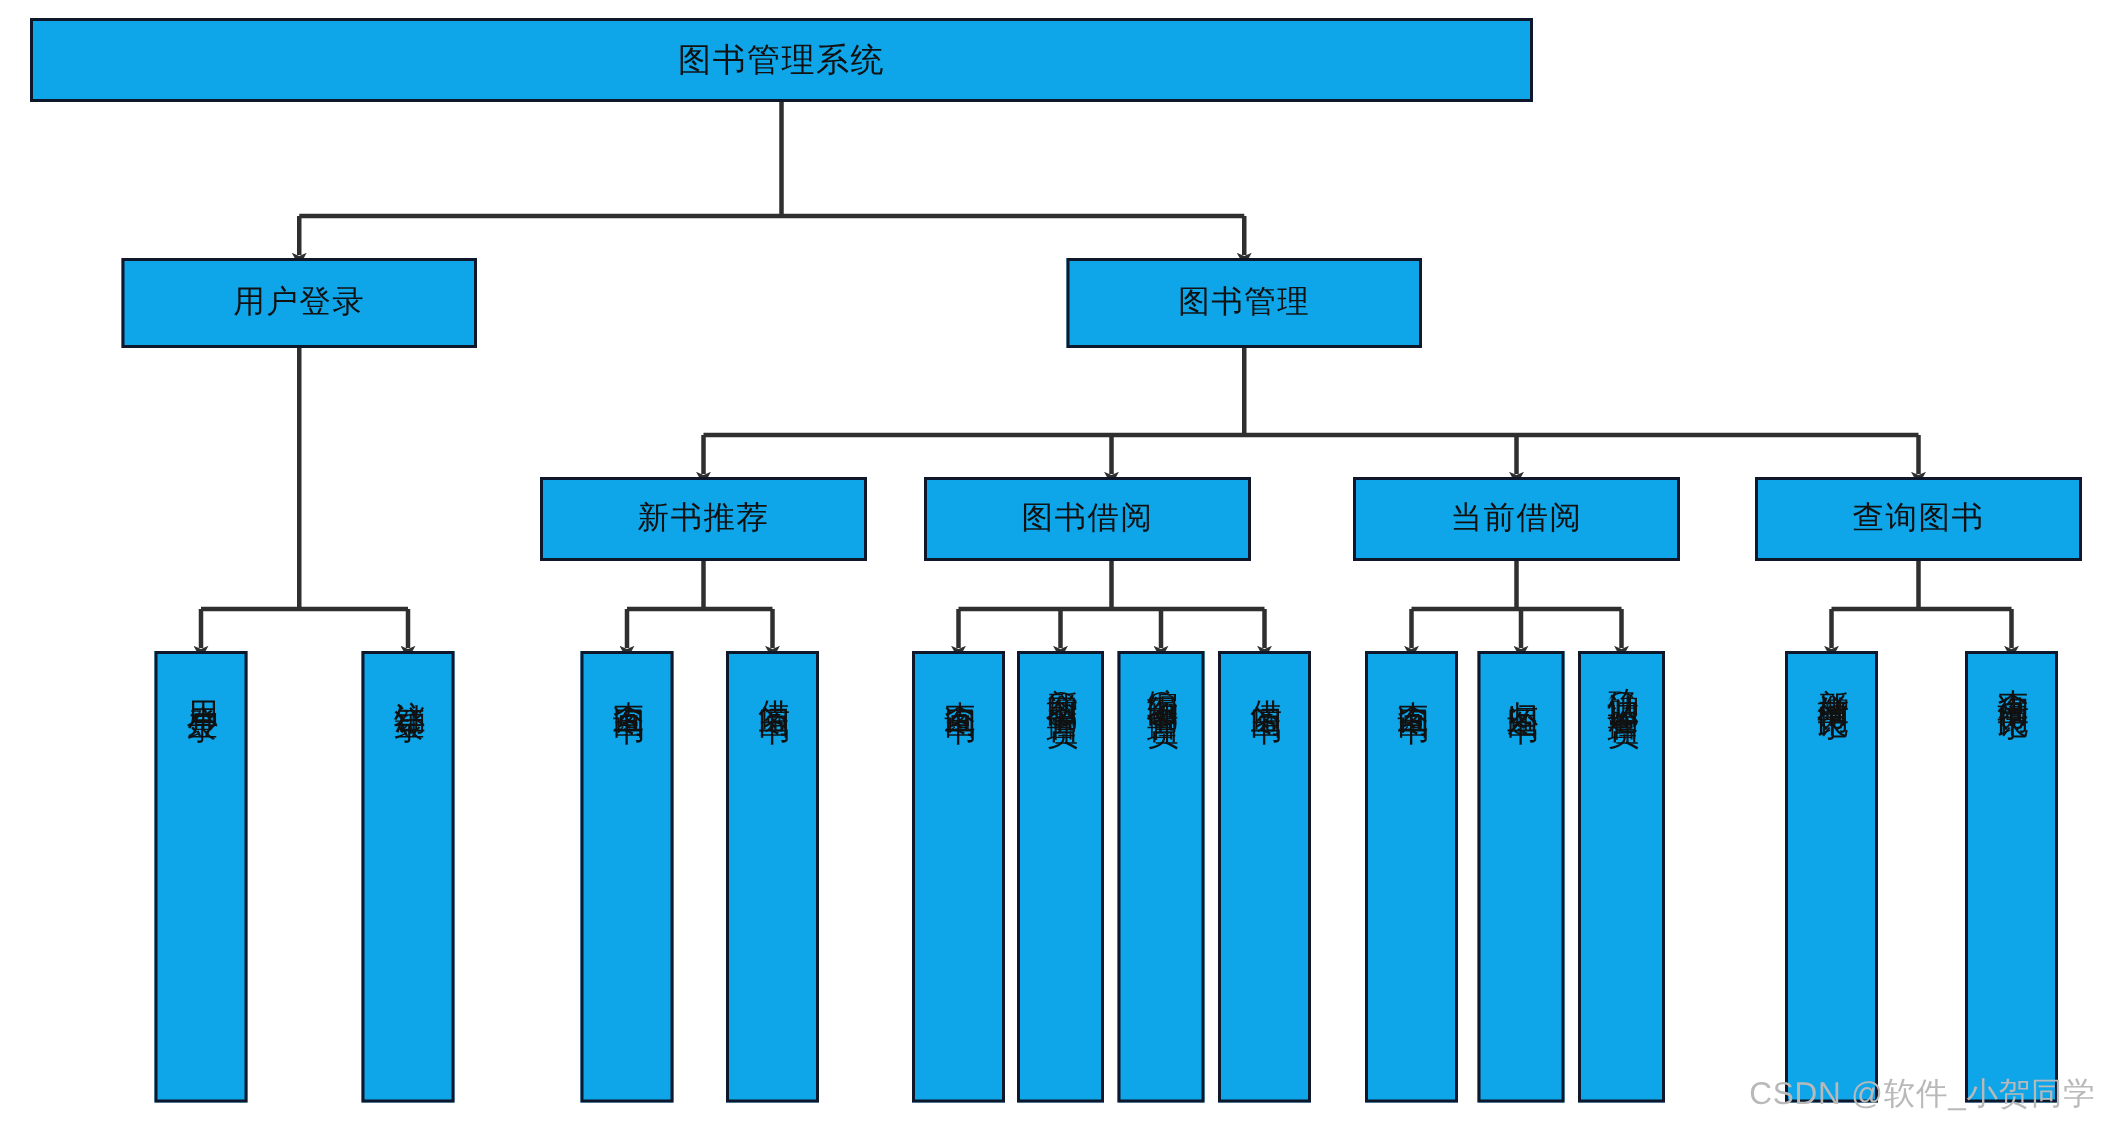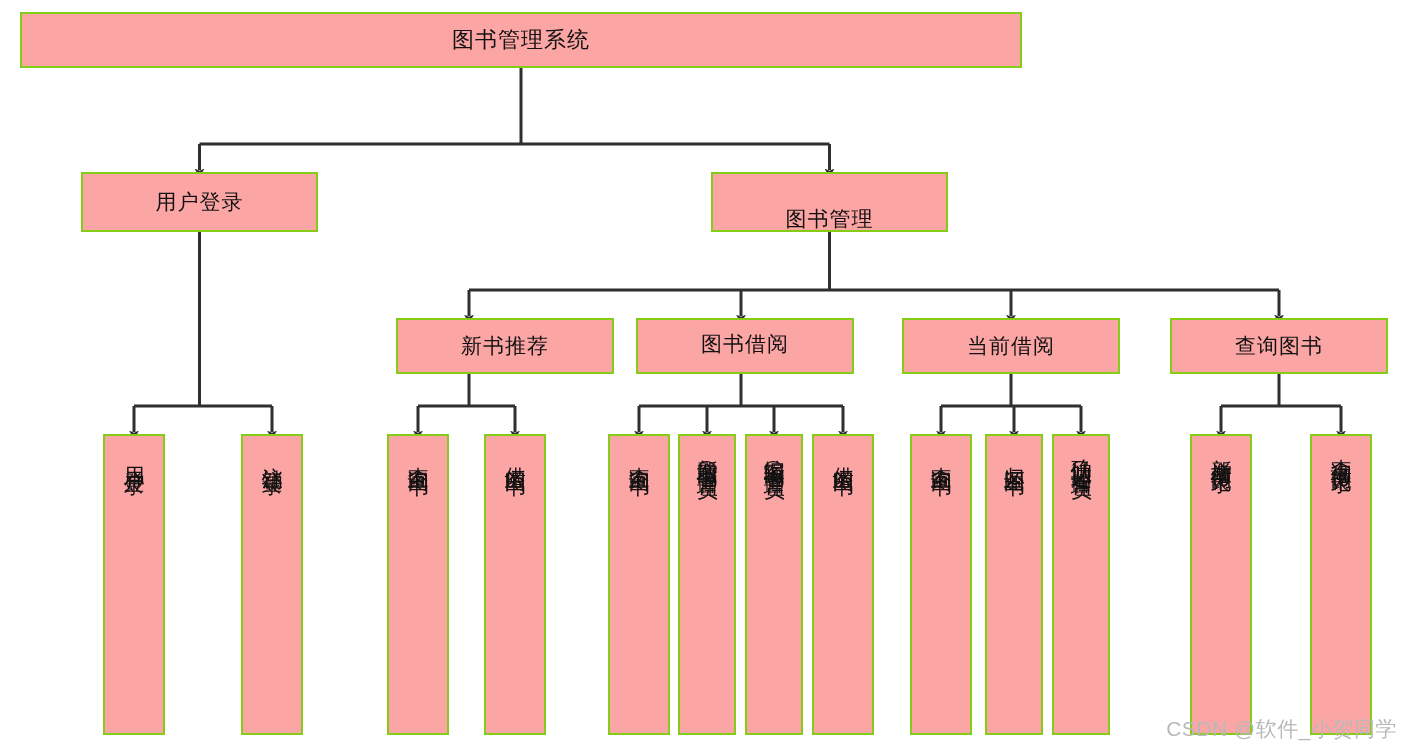--- a/index.html
+++ b/index.html
@@ -21,22 +21,22 @@
     position: absolute;
     left: 0;
     top: 0;
     width: 1405px;
     height: 747px;
     pointer-events: none;
   }
   .node {
     position: absolute;
     box-sizing: border-box;
-    background: #fca5a5;
-    border: 2px solid #84cc16;
+    background: #0ea5e9;
+    border: 2px solid #0f172a;
     display: flex;
     align-items: center;
     justify-content: center;
     color: #111111;
   }
   
   .node.horiz .label {
     font-size: 21px;
     line-height: 1.1;
     letter-spacing: 1px;
@@ -122,27 +122,27 @@
       </g>
   </svg>
 
   <div id="nodes">
       <div class="node horiz root" style="left: 20px; top: 12px; width: 1002px; height: 56px;">
         <span class="label">图书管理系统</span>
       </div>
       <div class="node horiz" style="left: 81px; top: 172px; width: 237px; height: 60px;">
         <span class="label">用户登录</span>
       </div>
-      <div class="node horiz" style="left: 711px; top: 172px; width: 237px; height: 60px; align-items: flex-end;">
+      <div class="node horiz" style="left: 711px; top: 172px; width: 237px; height: 60px;">
         <span class="label">图书管理</span>
       </div>
-      <div class="node horiz" style="left: 360px; top: 318px; width: 218px; height: 56px; margin-left: 36px;">
+      <div class="node horiz" style="left: 360px; top: 318px; width: 218px; height: 56px;">
         <span class="label">新书推荐</span>
       </div>
-      <div class="node horiz" style="left: 636px; top: 318px; width: 218px; height: 56px; font-family: Liberation Mono, monospace;">
+      <div class="node horiz" style="left: 616px; top: 318px; width: 218px; height: 56px;">
         <span class="label">图书借阅</span>
       </div>
       <div class="node horiz" style="left: 902px; top: 318px; width: 218px; height: 56px; align-items: center;">
         <span class="label">当前借阅</span>
       </div>
       <div class="node horiz" style="left: 1170px; top: 318px; width: 218px; height: 56px;">
         <span class="label">查询图书</span>
       </div>
       <div class="node vert" style="left: 103px; top: 434px; width: 62px; height: 301px;">
         <span class="label">用户登录</span>

